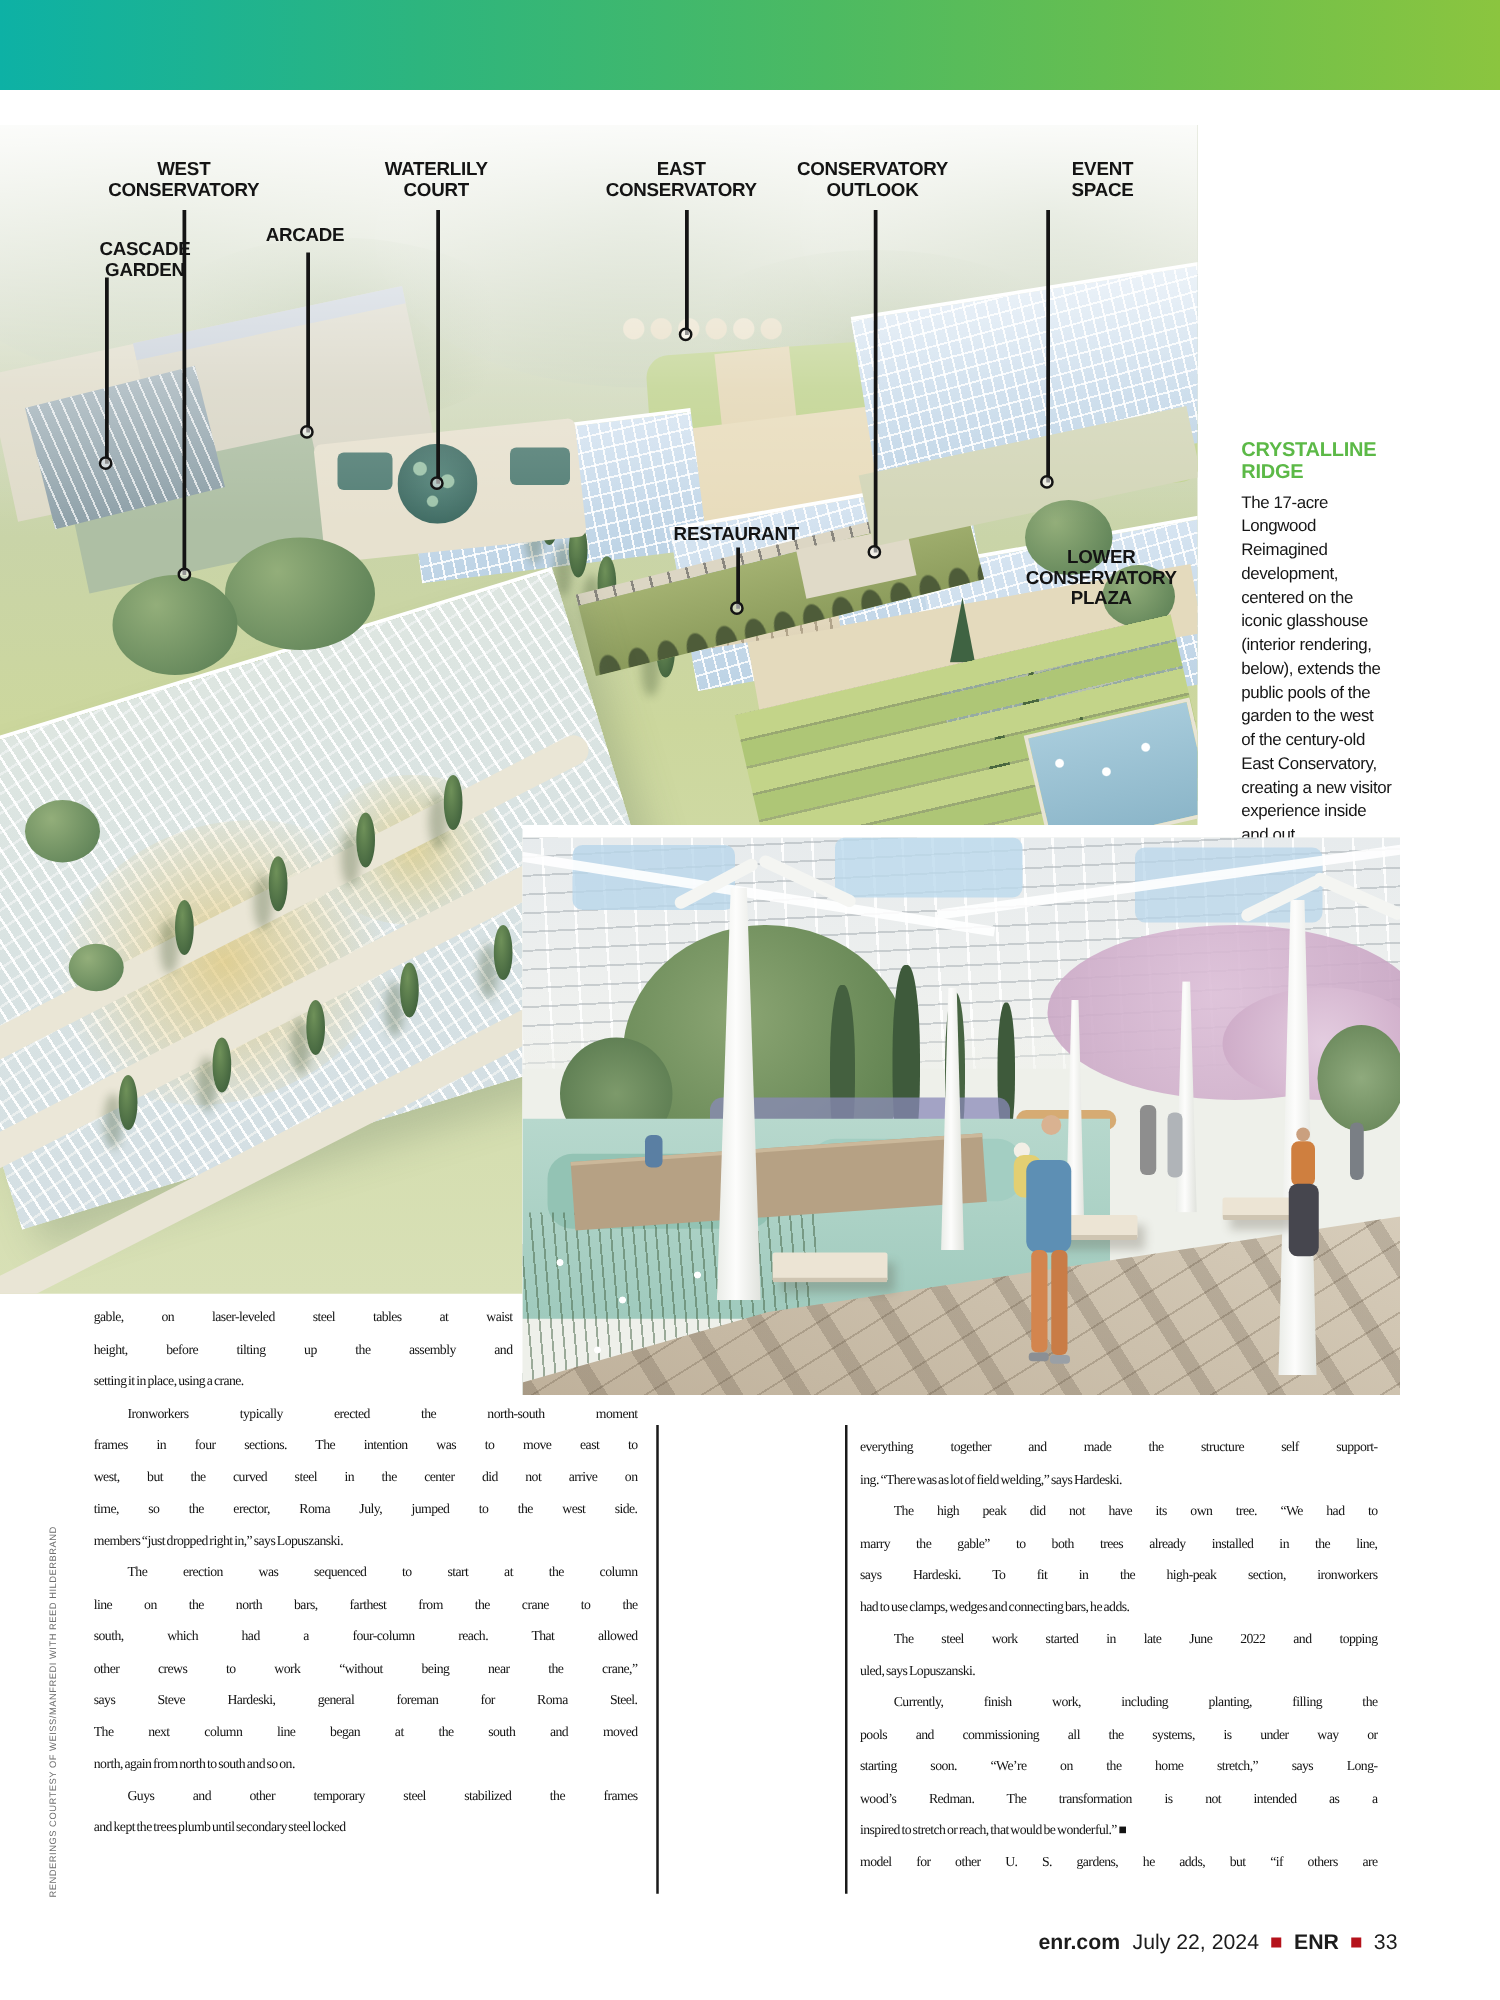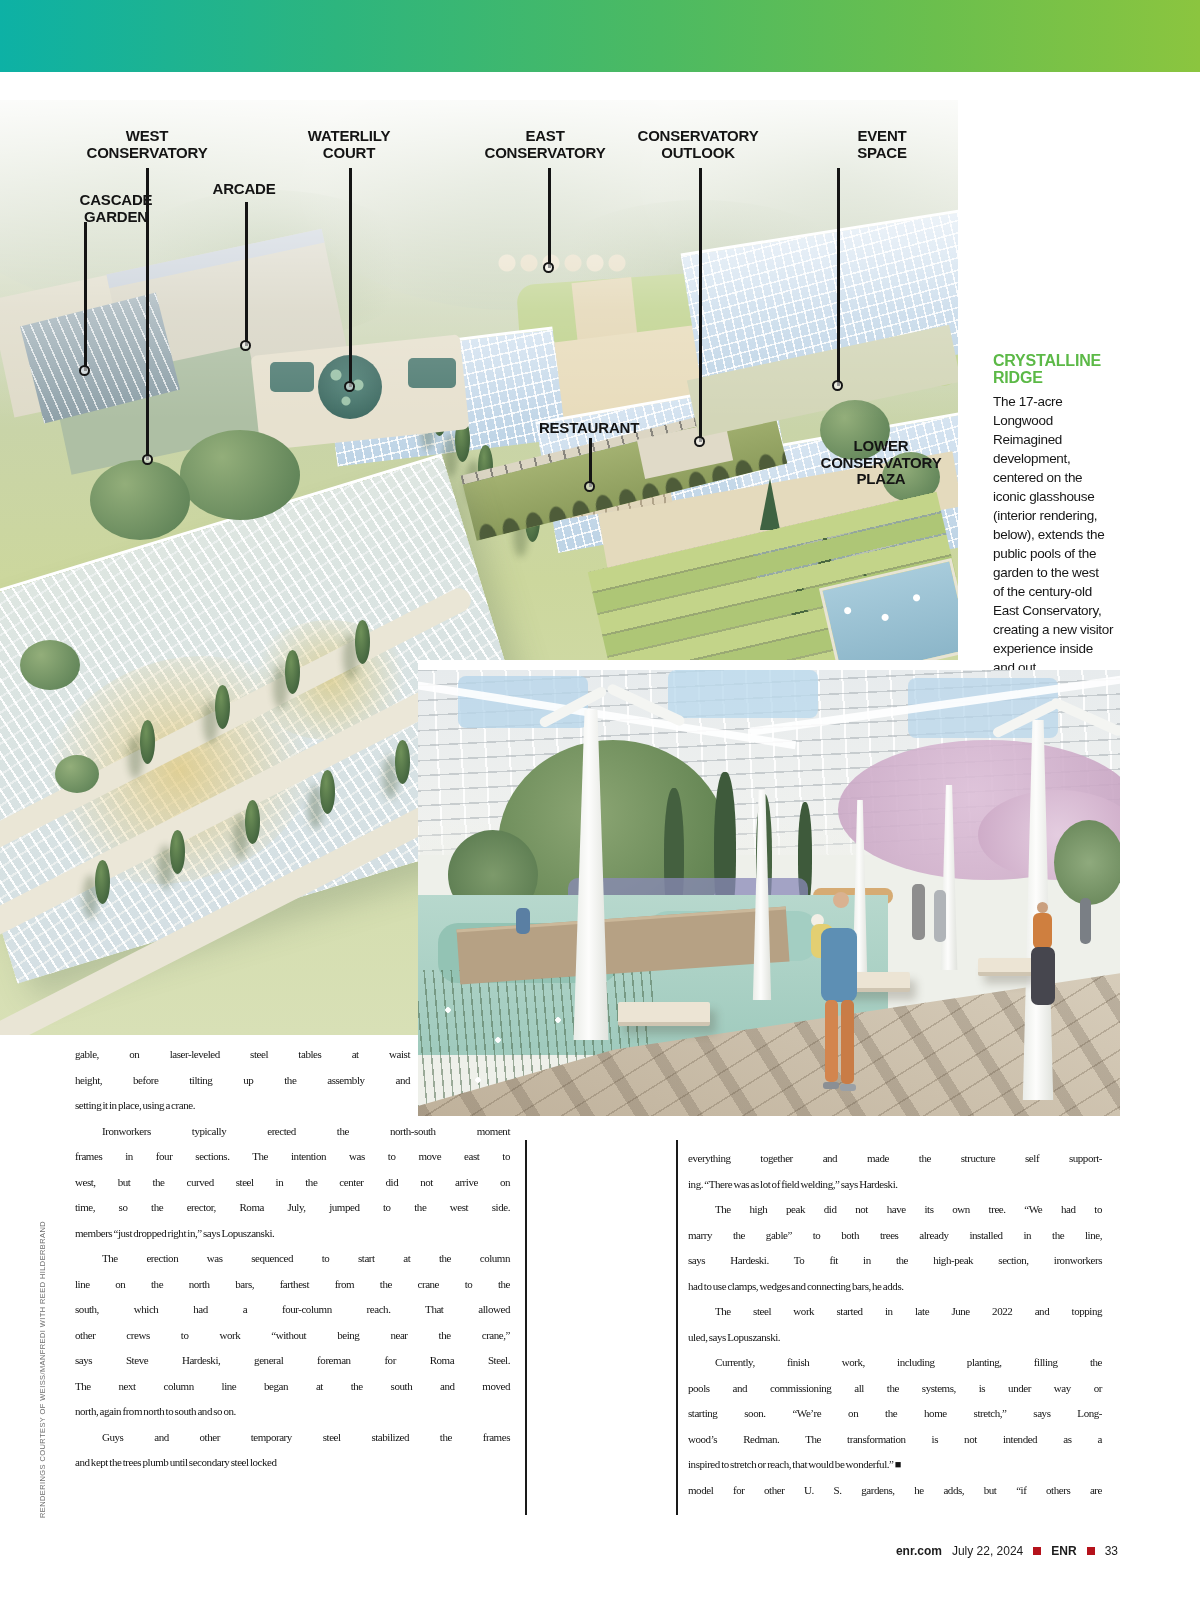--- a/index.html
+++ b/index.html
@@ -67,21 +67,21 @@
   .col1 .intro{width:335px;}
   .col2{left:688px;top:1146px;width:414px;}
   .vrule{position:absolute;width:2px;background:#1a1a1a;top:1140px;height:375px;}
   .rule1{left:525px;} .rule2{left:676px;}
 
   
   .credit{position:absolute;left:38px;top:1242px;height:276px;writing-mode:vertical-rl;
       transform:rotate(180deg);font-family:"Liberation Sans",sans-serif;font-size:7.5px;
       letter-spacing:.4px;color:#6e6e6e;white-space:nowrap;}
   .footer{position:absolute;right:82px;top:1544px;display:flex;align-items:center;gap:10px;
-      font-family:"Liberation Sans",sans-serif;font-size:12px;color:#1c1c1c;}
+      font-family:"Liberation Sans",sans-serif;font-size:17px;color:#1c1c1c;}
   .footer .b{font-weight:800;}
   .redsq{width:8px;height:8px;display:inline-block;}
 </style>
 </head>
 <body>
 
 <div class="page">
 
   <div class="abs topbar"></div>
 

